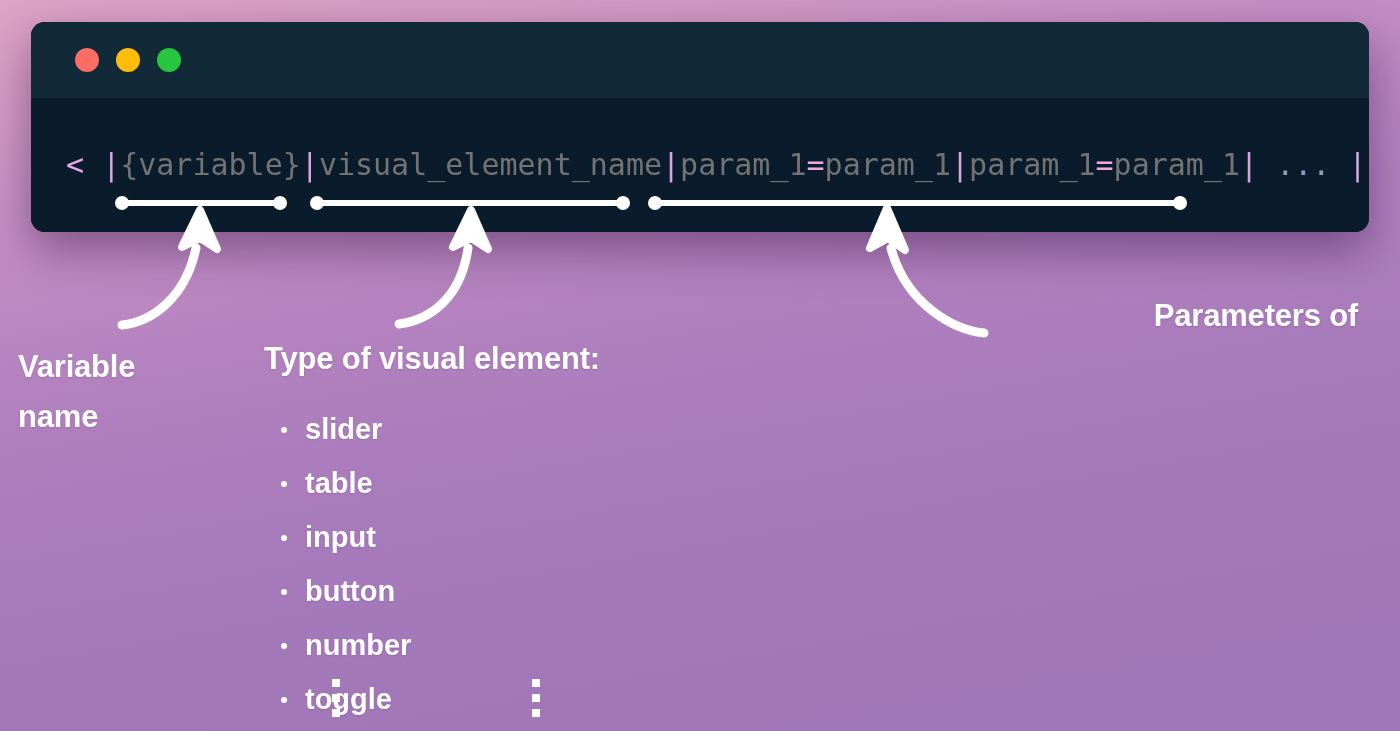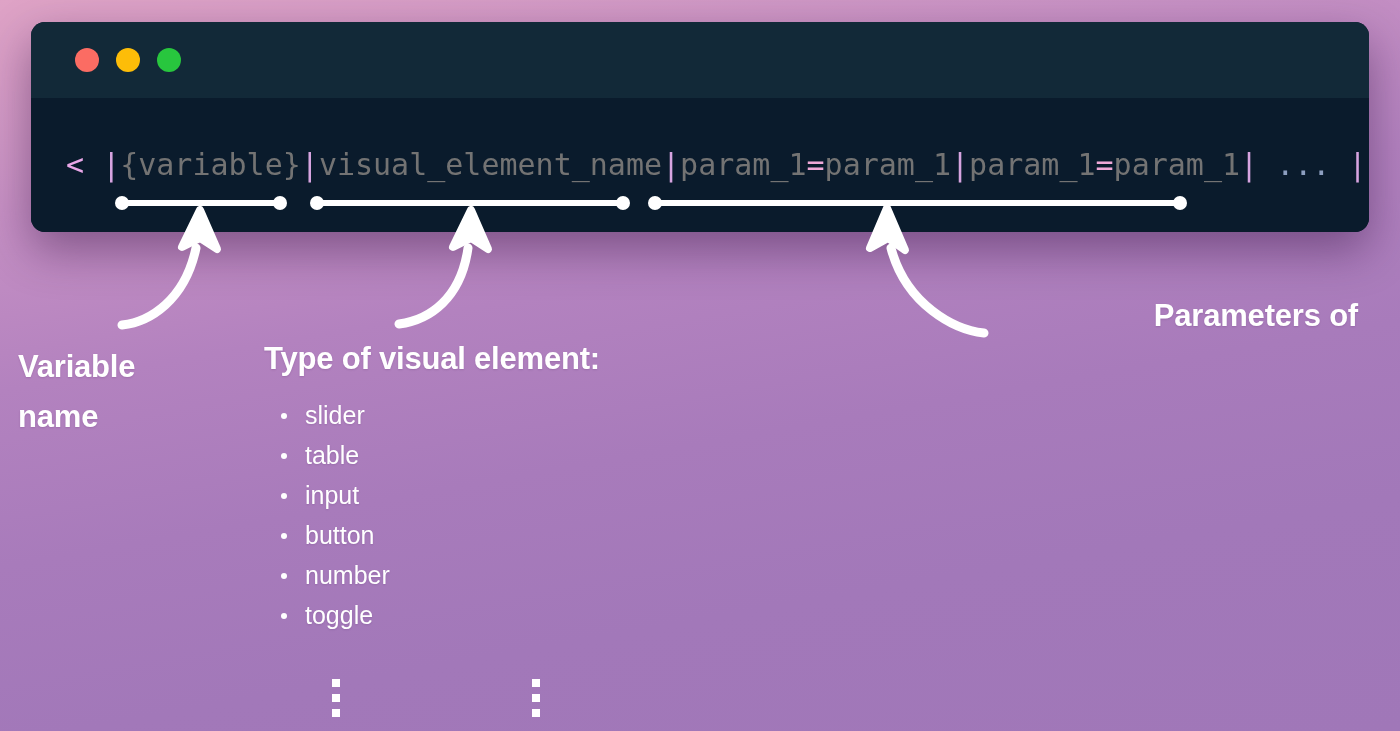--- a/index.html
+++ b/index.html
@@ -142,26 +142,27 @@
   }
   .col-a { width: 200px; }
   .col-b { width: 260px; }
 
   .lists ul {
     list-style: none;
   }
   .lists li {
     position: relative;
     color: #ffffff;
-    font-weight: normal;
-    font-size: 25px;
+    font-weight: bold;
+    font-size: 29px;
     line-height: 40px;
     padding-left: 35px;
     white-space: nowrap;
     text-shadow: 0 1px 2px rgba(70, 30, 90, 0.15);
+    margin-top: 14px;
   }
   .lists li::before {
     content: "";
     position: absolute;
     left: 11px;
     top: 18px;
     width: 6px;
     height: 6px;
     border-radius: 50%;
     background: #ffffff;

